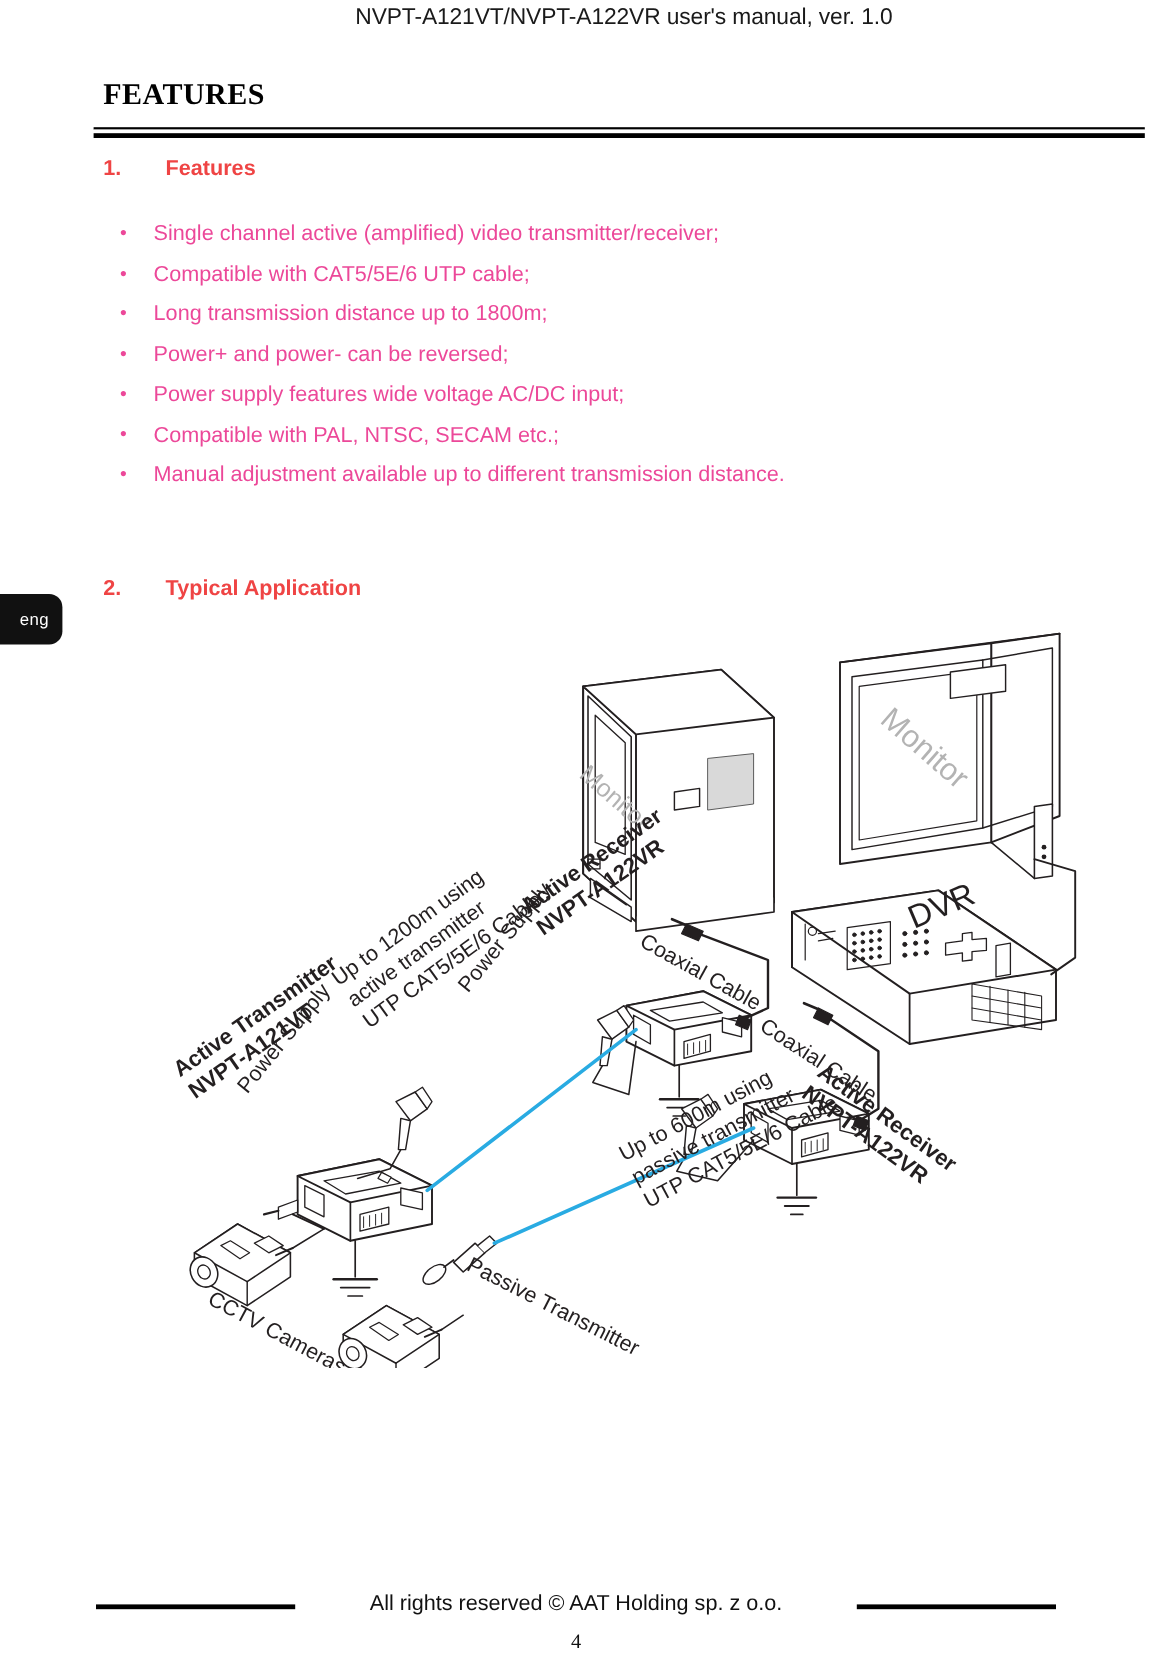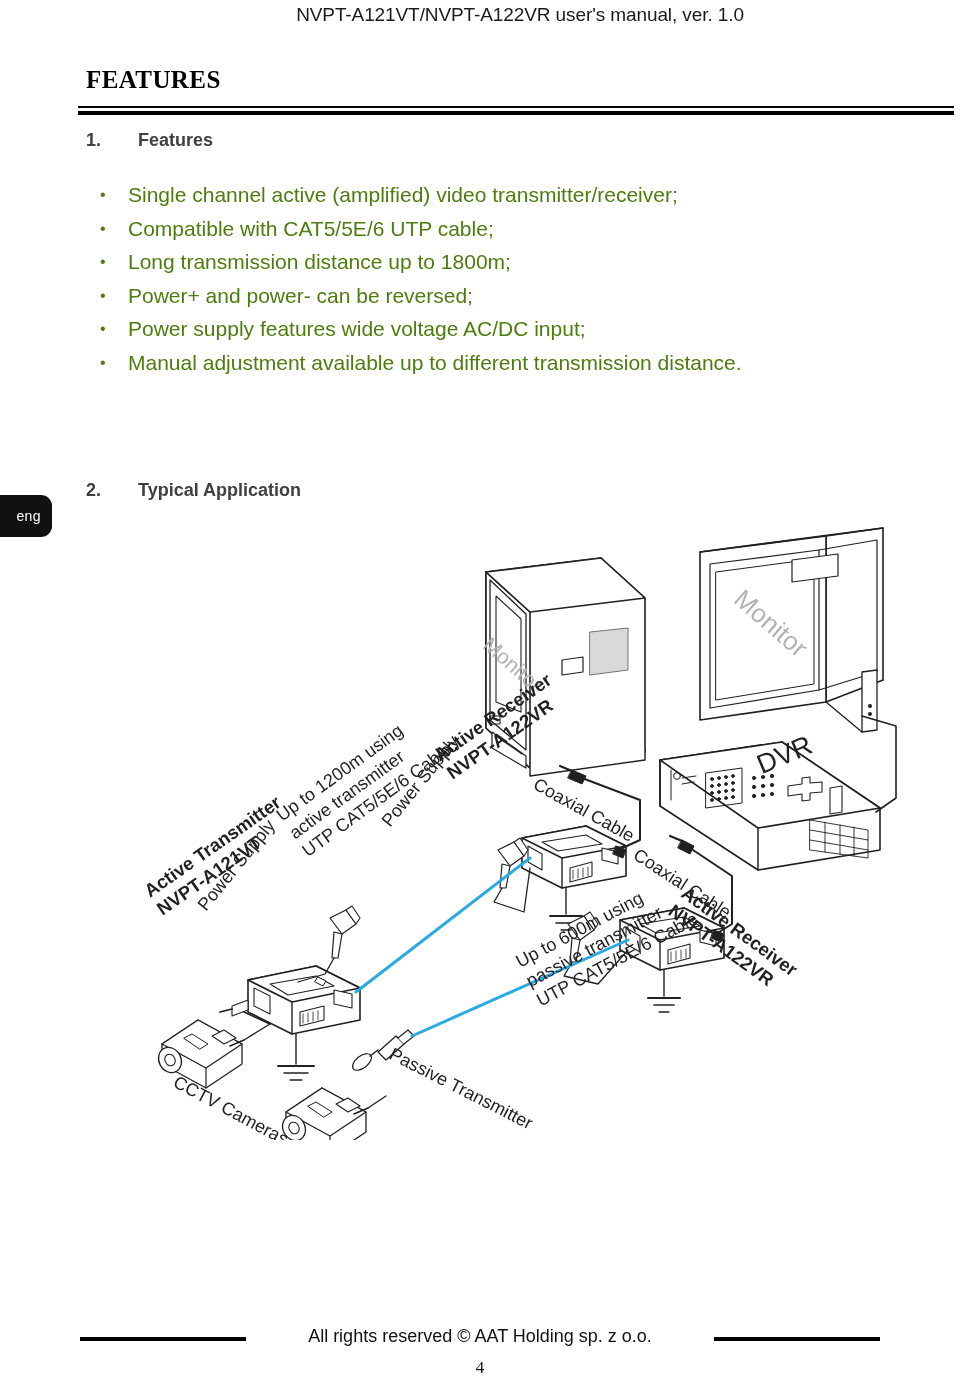--- a/index.html
+++ b/index.html
@@ -79,43 +79,43 @@
     padding-right: 11px;
     box-sizing: border-box;
     letter-spacing: 0.4px;
   }
 
   
   .num-head {
     position: absolute;
     font-weight: bold;
     font-size: 18px;
-    color: #404040;
+    color: #ef4444;
     white-space: nowrap;
   }
   .num-head .num { display: inline-block; width: 52px; }
 
   #head-features { top: 130px; left: 86px; }
   #head-typical  { top: 480px; left: 86px; }
 
   
   .bullets {
     position: absolute;
     top: 178px;
     left: 86px;
     width: 800px;
     margin: 0;
     padding: 0;
     list-style: none;
   }
   .bullets li {
     position: relative;
-    font-size: 21px;
+    font-size: 18px;
     line-height: 33.5px;
-    color: #4d7c0f;
+    color: #ec4899;
     padding-left: 42px;
     white-space: nowrap;
   }
   .bullets li::before {
     content: "\2022";
     position: absolute;
     left: 14px;
     top: 0;
     font-size: 16px;
     line-height: 33.5px;
@@ -187,20 +187,21 @@
 <div class="num-head" id="head-features">
   <span class="num">1.</span><span>Features</span>
 </div>
 
 <ul class="bullets">
   <li>Single channel active (amplified) video transmitter/receiver;</li>
   <li>Compatible with CAT5/5E/6 UTP cable;</li>
   <li>Long transmission distance up to 1800m;</li>
   <li>Power+ and power- can be reversed;</li>
   <li>Power supply features wide voltage AC/DC input;</li>
+  <li>Compatible with PAL, NTSC, SECAM etc.;</li>
   <li>Manual adjustment available up to different transmission distance.</li>
 </ul>
 
 <div class="num-head" id="head-typical">
   <span class="num">2.</span><span>Typical Application</span>
 </div>
 
 <div id="diagram">
 <svg viewBox="0 0 800 620" width="800" height="620" xmlns="http://www.w3.org/2000/svg">
   <g id="dg" fill="none" stroke="#231f20" stroke-width="1.6" stroke-linejoin="round" stroke-linecap="round">

